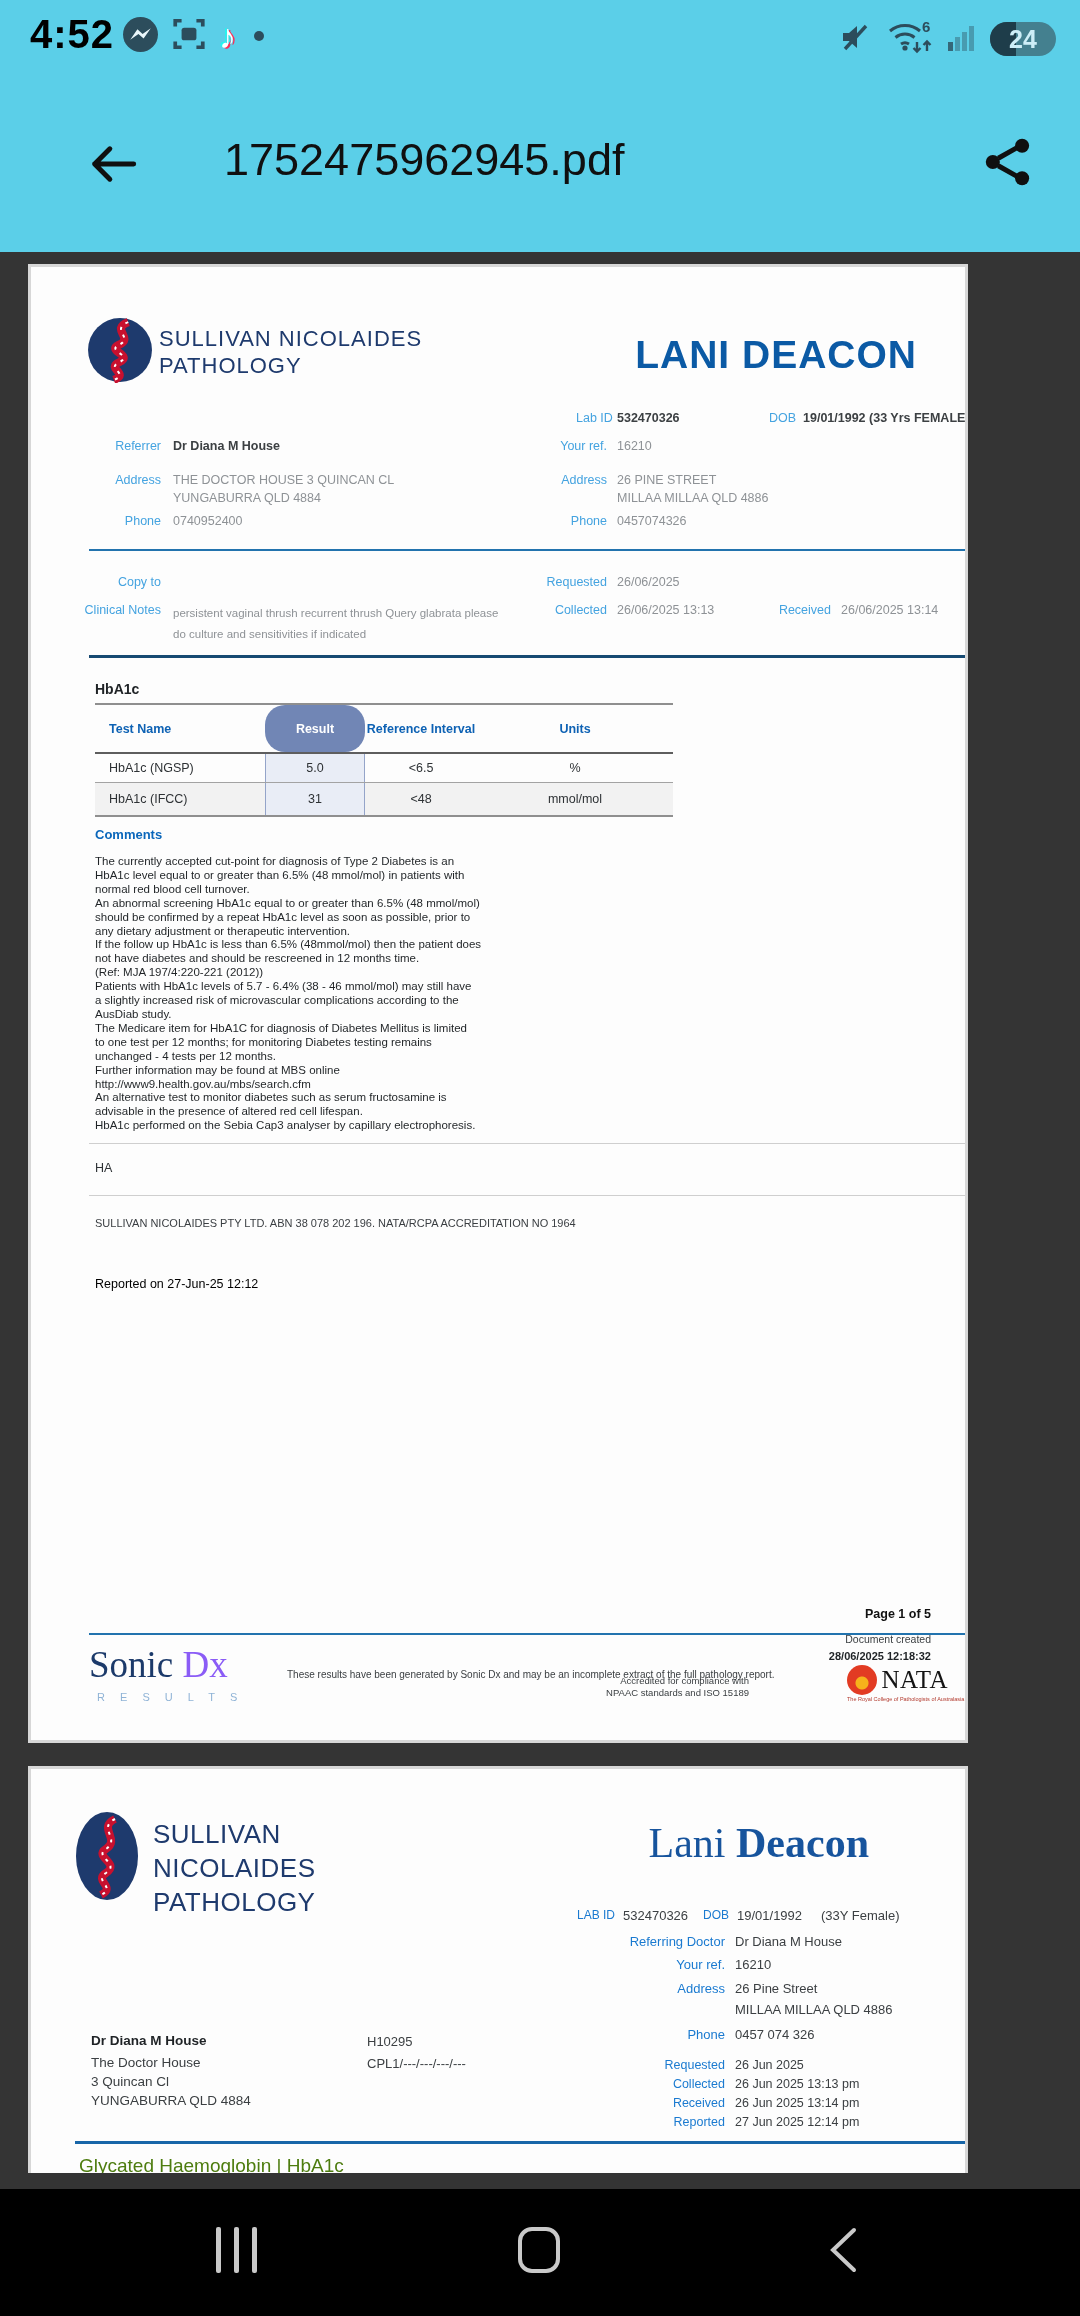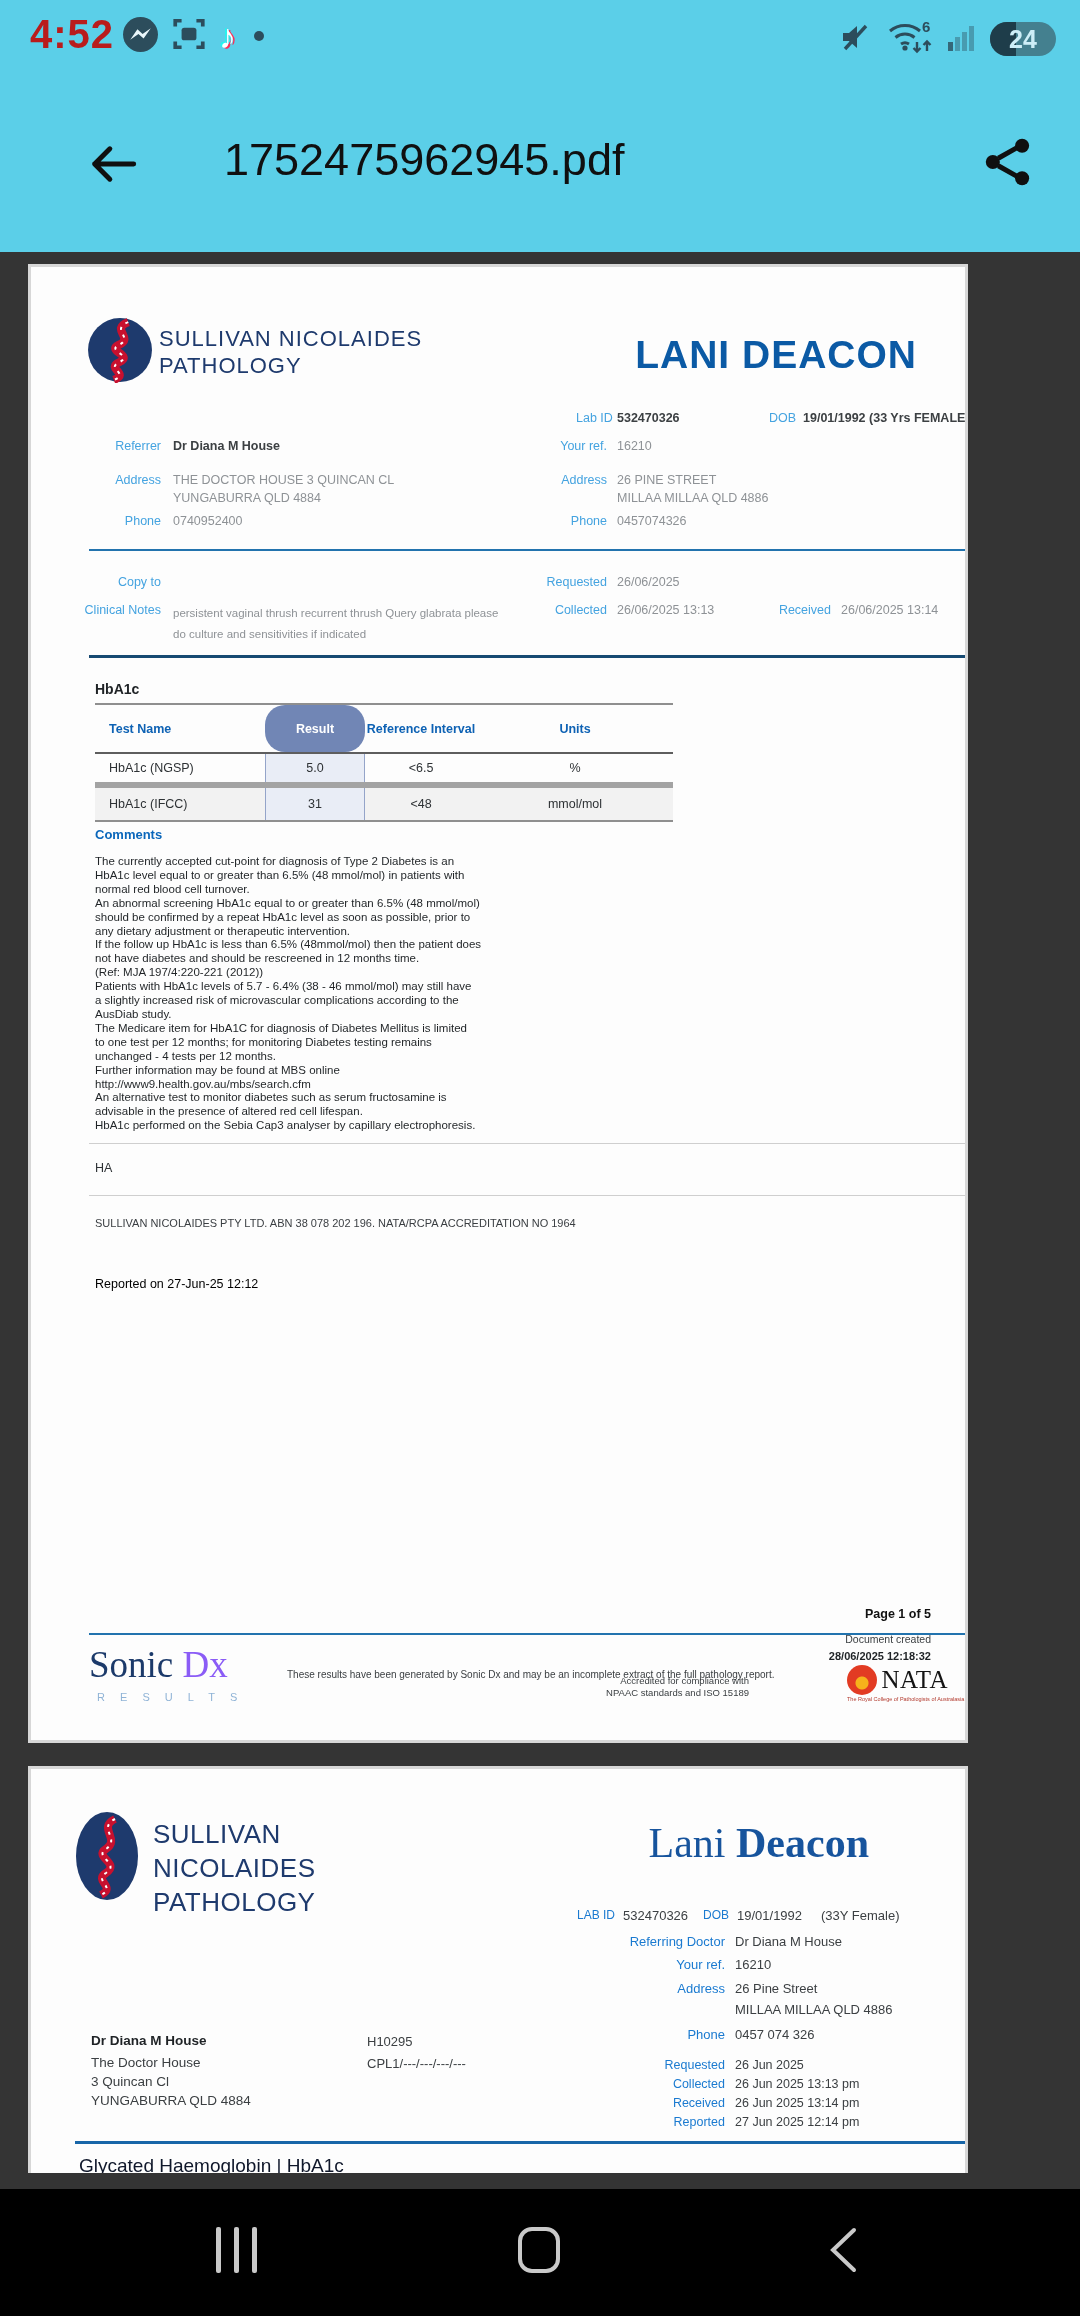--- a/index.html
+++ b/index.html
@@ -1,20 +1,20 @@
 <!DOCTYPE html>
 <html><head>
 <meta charset="utf-8">
 <style>
   html,body{margin:0;padding:0;background:#222;}
   .screen{position:relative;width:1080px;height:2316px;background:#343434;overflow:hidden;
           font-family:"Liberation Sans",sans-serif;}
   
   .top-chrome{position:absolute;left:0;top:0;width:1080px;height:252px;background:#5bcfe8;}
-  .time{position:absolute;left:30px;top:12px;font-size:40px;font-weight:bold;color:#b91c1c;letter-spacing:1px;}
+  .time{position:absolute;left:30px;top:12px;font-size:40px;font-weight:bold;color:#000000;letter-spacing:1px;}
   .sb-icons{position:absolute;left:122px;top:16px;display:flex;align-items:center;gap:12px;height:40px;}
   .dot{width:10px;height:10px;border-radius:50%;background:#2c4d5c;margin-left:6px;}
   .tiktok{font-size:34px;color:#fff;line-height:36px;text-shadow:-2px -1px 0 #25f4ee,2px 1px 0 #fe2c55;}
   .sb-right{position:absolute;right:24px;top:18px;display:flex;align-items:center;gap:14px;}
   .battery{position:relative;width:66px;height:34px;border-radius:17px;background:#44808f;overflow:hidden;}
   .battery .fill{position:absolute;left:0;top:0;width:26px;height:34px;background:#1e3d4a;}
   .battery .pct{position:absolute;left:0;top:0;width:66px;height:34px;line-height:34px;text-align:center;
                 font-size:25px;font-weight:bold;color:#cdeef7;}
   .back-btn{position:absolute;left:86px;top:138px;width:52px;height:52px;}
   .appbar-title{position:absolute;left:224px;top:134px;font-size:45px;color:#101010;}
@@ -42,21 +42,21 @@
   .trow{display:flex;align-items:stretch;}
   .thead{height:47px;border-bottom:2px solid #5e5e5e;color:#0e62b4;font-weight:bold;}
   .tc{display:flex;align-items:center;justify-content:center;text-align:center;box-sizing:border-box;}
   .tc.name{width:170px;justify-content:flex-start;padding-left:14px;text-align:left;}
   .tc.result{width:100px;}
   .tc.ref{width:112px;}
   .tc.units{width:196px;}
   .thead .result{background:#7186b5;color:#ffffff;border-radius:20px;}
   .tbody{color:#2e3235;}
   .tbody .result{background:#e9edf6;border-left:1px solid #94a4c9;border-right:1px solid #94a4c9;}
-  .row-a{height:28px;border-bottom:6px solid #a3a3a3;}
+  .row-a{height:28px;border-bottom:1px solid #a3a3a3;}
   .row-b{height:32px;background:#f2f2f2;}
   .p1-comments{left:64px;top:588px;width:460px;font-size:11.5px;line-height:13.9px;color:#1f2326;}
   .sonic-serif{font-family:"Liberation Serif",serif;}
   .rcpa-ring{width:30px;height:30px;border-radius:50%;background:radial-gradient(circle at 50% 60%, #f6b21b 0 6px, #e23b23 7px 15px);display:inline-block;vertical-align:middle;}
   .chev{width:0;height:0;border-left:11px solid transparent;border-right:11px solid transparent;margin:0 auto;}
   .chev.up{border-bottom:9px solid #e8a800;}
   .chev.down{border-top:9px solid #e8a800;}
   .nata-box{background:#1d4f9e;color:#fff;font-size:9px;font-weight:bold;padding:1px 4px;letter-spacing:1px;}
   
   .p2-brand{left:122px;top:48px;font-size:26px;line-height:34px;color:#1e3a6d;letter-spacing:0.5px;}
@@ -353,21 +353,21 @@
       <div>The Doctor House</div>
       <div>3 Quincan Cl</div>
       <div>YUNGABURRA QLD 4884</div>
     </div>
     <div class="abs" style="left:336px;top:262px;font-size:13px;line-height:22px;color:#3c4043;">
       <div>H10295</div>
       <div>CPL1/---/---/---/---</div>
     </div>
 
     <div class="abs" style="left:44px;top:372px;width:946px;height:3px;background:#1866a8;"></div>
-    <div class="abs" style="left:48px;top:386px;font-size:19px;color:#0f172a;">Glycated Haemoglobin | HbA1c</div>
+    <div class="abs" style="left:48px;top:386px;font-size:19px;color:#4d7c0f;">Glycated Haemoglobin | HbA1c</div>
   </div>
 
   <div class="nav-bar">
     <div class="recents">
         <i></i>
         <i></i>
         <i></i>
       </div>
     <div class="home-btn"></div>
     <div class="back-nav">

